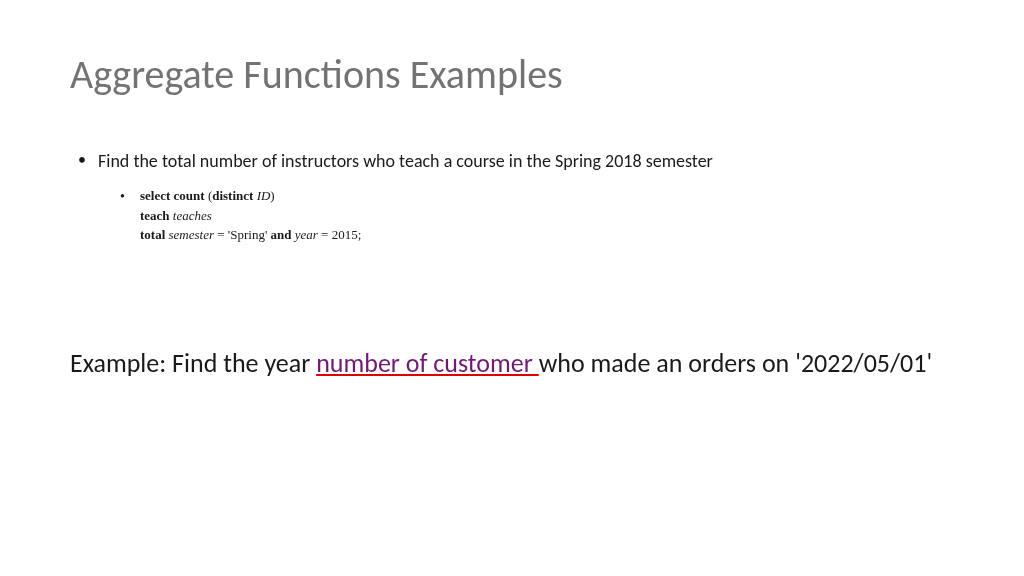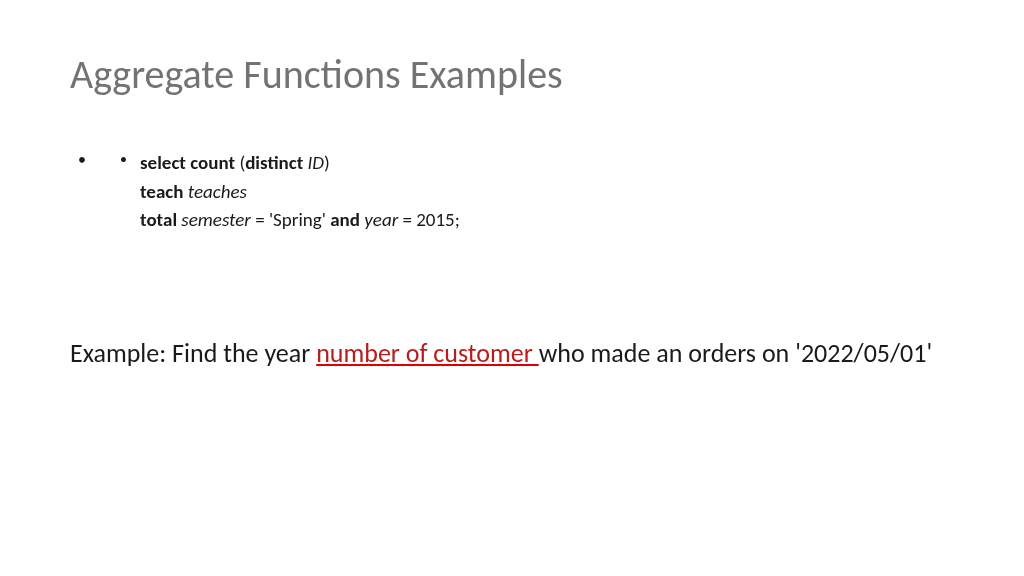--- a/index.html
+++ b/index.html
@@ -40,55 +40,57 @@
       top: 0;
       font-size: 16px;
     }
     .sub-bullet-list {
       list-style: none;
       margin-top: 12px;
     }
     .sub-bullet-item {
       position: relative;
       padding-left: 42px;
-      font-size: 19px;
+      font-size: 13px;
       color: #1a1a1a;
       line-height: 1.5;
+      font-family: Liberation Serif, serif;
     }
     .sub-bullet-item::before {
       content: '•';
       position: absolute;
       left: 22px;
       top: 0;
       font-size: 14px;
     }
     .bold {
       font-weight: bold;
     }
     .italic {
       font-style: italic;
     }
     .example-text {
       font-size: 26px;
       color: #1a1a1a;
       line-height: 1.4;
     }
     .red-underline {
-      color: #b91c1c;
+      color: #701a75;
       text-decoration: underline;
       text-decoration-color: #e00000;
     }
   </style>
 </head>
 <body>
 
 <h1 class="title">Aggregate Functions Examples</h1>
 
 <ul class="bullet-list">
   <li class="bullet-item">
+    <span>Find the total number of instructors who teach a course in the Spring 2018 semester</span>
     <ul class="sub-bullet-list">
       <li class="sub-bullet-item">
         <span class="bold">select count</span><span> (</span><span class="bold">distinct</span><span class="italic"> ID</span><span>)</span><br>
         <span class="bold">teach</span><span class="italic"> teaches</span><br>
         <span class="bold">total</span><span class="italic"> semester</span><span> = 'Spring' </span><span class="bold">and</span><span class="italic"> year</span><span> = 2015;</span>
       </li>
     </ul>
   </li>
 </ul>
 

